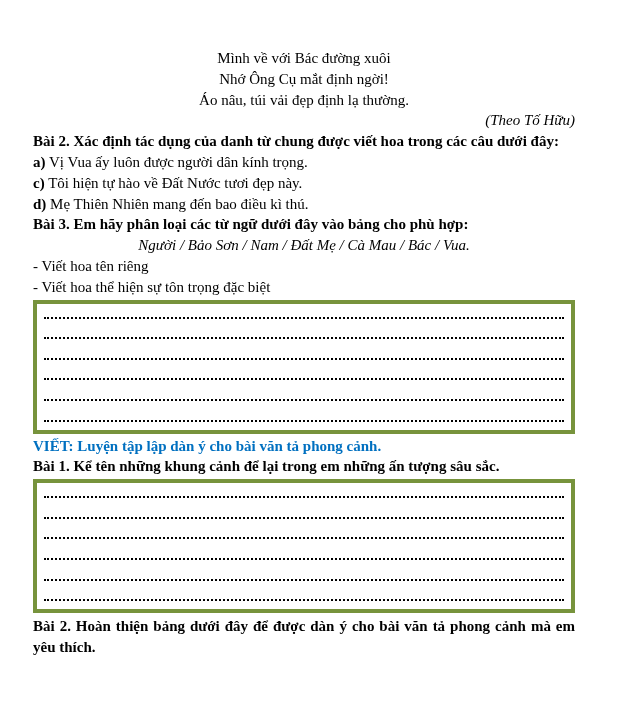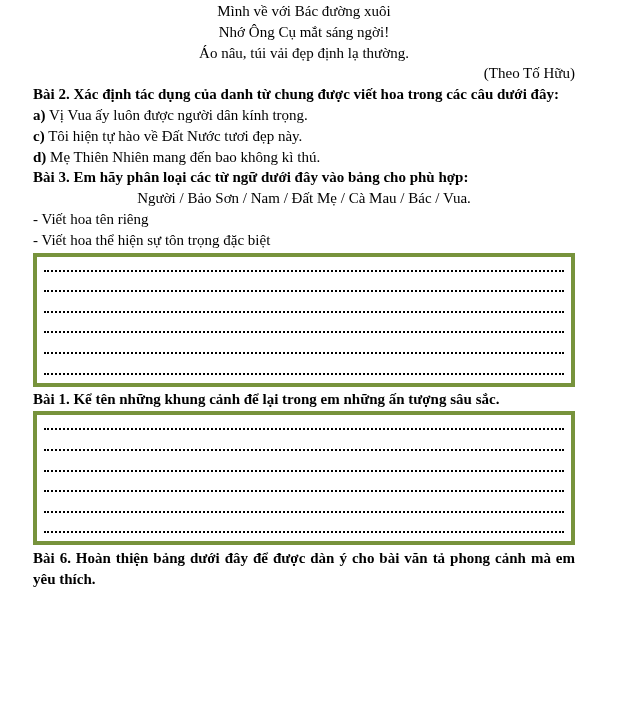--- a/index.html
+++ b/index.html
@@ -6,25 +6,25 @@
     --green:#77933C;
     --blue:#0070C0;
     --text:#000000;
   }
   html,body{margin:0;padding:0;background:#ffffff;}
   body{
     width:619px;height:716px;overflow:hidden;
     font-family:"Liberation Serif","DejaVu Serif",serif;
     font-size:15px;line-height:20.8px;color:var(--text);
   }
-  .page{padding:1px 44px 0 33px;}
+  .page{padding:1px 44px 0 33px;margin-top:47px;}
   p{margin:0;padding:0;}
   .center{text-align:center;}
   .right{text-align:right;}
-  .italic{}
+  .italic{font-style:italic;}
   .bold{font-weight:bold;}
   .justify{text-align:justify;}
   .blue{color:var(--blue);}
   .answer-box{
     border:4px solid var(--green);
     padding:0 7px 8px 7px;
     margin:2px 0;
   }
   .dotline{
     height:20.6px;
@@ -34,54 +34,55 @@
   .dotline:first-child{height:15px;}
   .mt{margin-top:3px;}
 </style>
 </head>
 <body>
 
 <div class="page">
 
   <div>
     <p class="center">Mình về với Bác đường xuôi</p>
-    <p class="center">Nhớ Ông Cụ mắt sáng ngời!</p>
+    <p class="center">Nhớ Ông Cụ mắt định ngời!</p>
     <p class="center">Áo nâu, túi vải đẹp định lạ thường.</p>
   </div>
 
   <p class="right italic">(Theo Tố Hữu)</p>
 
   <p class="bold justify">Bài 2. Xác định tác dụng của danh từ chung được viết hoa trong các câu dưới đây:</p>
 
   <p><b>a)</b> <span>Vị Vua ấy luôn được người dân kính trọng.</span></p>
   <p><b>c)</b> <span>Tôi hiện tự hào về Đất Nước tươi đẹp này.</span></p>
-  <p><b>d)</b> <span>Mẹ Thiên Nhiên mang đến bao không kì thú.</span></p>
+  <p><b>d)</b> <span>Mẹ Thiên Nhiên mang đến bao điều kì thú.</span></p>
 
   <p class="bold">Bài 3. Em hãy phân loại các từ ngữ dưới đây vào bảng cho phù hợp:</p>
   <p class="center italic">Người / Bảo Sơn / Nam / Đất Mẹ / Cà Mau / Bác / Vua.</p>
   <p>- Viết hoa tên riêng</p>
   <p>- Viết hoa thể hiện sự tôn trọng đặc biệt</p>
 
 
   <div class="answer-box">
       <div class="dotline"></div>
       <div class="dotline"></div>
       <div class="dotline"></div>
       <div class="dotline"></div>
       <div class="dotline"></div>
       <div class="dotline"></div>
     </div>
 
+  <p class="bold blue">VIẾT: Luyện tập lập dàn ý cho bài văn tả phong cảnh.</p>
 
   <p class="bold justify">Bài 1. Kể tên những khung cảnh để lại trong em những ấn tượng sâu sắc.</p>
 
   <div class="answer-box">
       <div class="dotline"></div>
       <div class="dotline"></div>
       <div class="dotline"></div>
       <div class="dotline"></div>
       <div class="dotline"></div>
       <div class="dotline"></div>
     </div>
 
-  <p class="bold justify mt">Bài 6. Hoàn thiện bảng dưới đây để được dàn ý cho bài văn tả phong cảnh mà em yêu thích.</p>
+  <p class="bold justify mt">Bài 2. Hoàn thiện bảng dưới đây để được dàn ý cho bài văn tả phong cảnh mà em yêu thích.</p>
 
 </div>
 
 </body></html>

